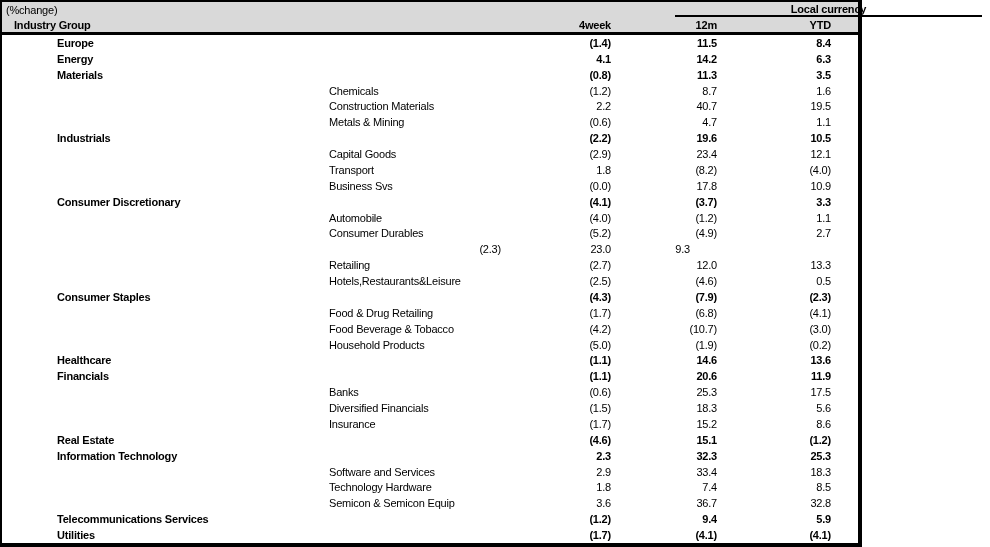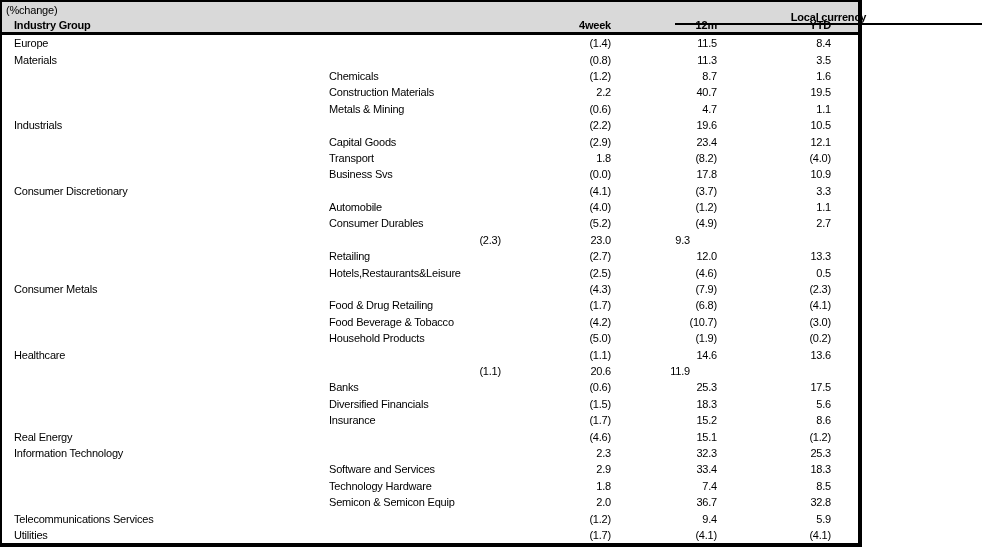--- a/index.html
+++ b/index.html
@@ -41,21 +41,20 @@
   .currency-span {
     position: absolute;
     left: 673px;
     top: 0px;
     width: 307px;
     height: 15px;
     text-align: center;
     font-weight: bold;
     border-bottom: 2px solid #000;
     line-height: 15px;
-    margin-top: 8px;
   }
   .grid-row {
     display: grid;
     grid-template-columns: 1fr 110px 106px 141px;
     align-items: center;
   }
   .hdr-row2 {
     height: 14px;
     font-weight: bold;
   }
@@ -68,21 +67,21 @@
   .cell.num.c2 { padding-right: 27px; }
   .table-body {
     display: flex;
     flex-direction: column;
     height: 508px;
   }
   .row {
     flex: 1 1 auto;
     font-weight: normal;
   }
-  .row.group { font-weight: normal; }
+  .row.group { font-weight: bold; margin-left: 43px; }
 </style>
 </head>
 <body>
 
 <div class="report-table">
   <div class="table-header">
     <div class="hdr-row1">
       <span class="pct-change">(%change)</span>
       <div class="currency-span">Local currency</div>
     </div>
@@ -94,20 +93,26 @@
     </div>
   </div>
   <div class="table-body">
       <div class="grid-row row group">
         <div class="cell label">Europe</div>
         <div class="cell num c0">(1.4)</div>
         <div class="cell num c1">11.5</div>
         <div class="cell num c2">8.4</div>
       </div>
       <div class="grid-row row group">
+        <div class="cell label">Energy</div>
+        <div class="cell num c0">4.1</div>
+        <div class="cell num c1">14.2</div>
+        <div class="cell num c2">6.3</div>
+      </div>
+      <div class="grid-row row group">
         <div class="cell label">Materials</div>
         <div class="cell num c0">(0.8)</div>
         <div class="cell num c1">11.3</div>
         <div class="cell num c2">3.5</div>
       </div>
       <div class="grid-row row">
         <div class="cell label sub">Chemicals</div>
         <div class="cell num c0">(1.2)</div>
         <div class="cell num c1">8.7</div>
         <div class="cell num c2">1.6</div>
@@ -177,21 +182,21 @@
         <div class="cell num c1">12.0</div>
         <div class="cell num c2">13.3</div>
       </div>
       <div class="grid-row row">
         <div class="cell label sub">Hotels,Restaurants&amp;Leisure</div>
         <div class="cell num c0">(2.5)</div>
         <div class="cell num c1">(4.6)</div>
         <div class="cell num c2">0.5</div>
       </div>
       <div class="grid-row row group">
-        <div class="cell label">Consumer Metals</div>
+        <div class="cell label">Consumer Staples</div>
         <div class="cell num c0">(4.3)</div>
         <div class="cell num c1">(7.9)</div>
         <div class="cell num c2">(2.3)</div>
       </div>
       <div class="grid-row row">
         <div class="cell label sub">Food &amp; Drug Retailing</div>
         <div class="cell num c0">(1.7)</div>
         <div class="cell num c1">(6.8)</div>
         <div class="cell num c2">(4.1)</div>
       </div>
@@ -207,20 +212,21 @@
         <div class="cell num c1">(1.9)</div>
         <div class="cell num c2">(0.2)</div>
       </div>
       <div class="grid-row row group">
         <div class="cell label">Healthcare</div>
         <div class="cell num c0">(1.1)</div>
         <div class="cell num c1">14.6</div>
         <div class="cell num c2">13.6</div>
       </div>
       <div class="grid-row row group">
+        <div class="cell label">Financials</div>
         <div class="cell num c0">(1.1)</div>
         <div class="cell num c1">20.6</div>
         <div class="cell num c2">11.9</div>
       </div>
       <div class="grid-row row">
         <div class="cell label sub">Banks</div>
         <div class="cell num c0">(0.6)</div>
         <div class="cell num c1">25.3</div>
         <div class="cell num c2">17.5</div>
       </div>
@@ -230,21 +236,21 @@
         <div class="cell num c1">18.3</div>
         <div class="cell num c2">5.6</div>
       </div>
       <div class="grid-row row">
         <div class="cell label sub">Insurance</div>
         <div class="cell num c0">(1.7)</div>
         <div class="cell num c1">15.2</div>
         <div class="cell num c2">8.6</div>
       </div>
       <div class="grid-row row group">
-        <div class="cell label">Real Energy</div>
+        <div class="cell label">Real Estate</div>
         <div class="cell num c0">(4.6)</div>
         <div class="cell num c1">15.1</div>
         <div class="cell num c2">(1.2)</div>
       </div>
       <div class="grid-row row group">
         <div class="cell label">Information Technology</div>
         <div class="cell num c0">2.3</div>
         <div class="cell num c1">32.3</div>
         <div class="cell num c2">25.3</div>
       </div>
@@ -255,21 +261,21 @@
         <div class="cell num c2">18.3</div>
       </div>
       <div class="grid-row row">
         <div class="cell label sub">Technology Hardware</div>
         <div class="cell num c0">1.8</div>
         <div class="cell num c1">7.4</div>
         <div class="cell num c2">8.5</div>
       </div>
       <div class="grid-row row">
         <div class="cell label sub">Semicon &amp; Semicon Equip</div>
-        <div class="cell num c0">2.0</div>
+        <div class="cell num c0">3.6</div>
         <div class="cell num c1">36.7</div>
         <div class="cell num c2">32.8</div>
       </div>
       <div class="grid-row row group">
         <div class="cell label">Telecommunications Services</div>
         <div class="cell num c0">(1.2)</div>
         <div class="cell num c1">9.4</div>
         <div class="cell num c2">5.9</div>
       </div>
       <div class="grid-row row group">

